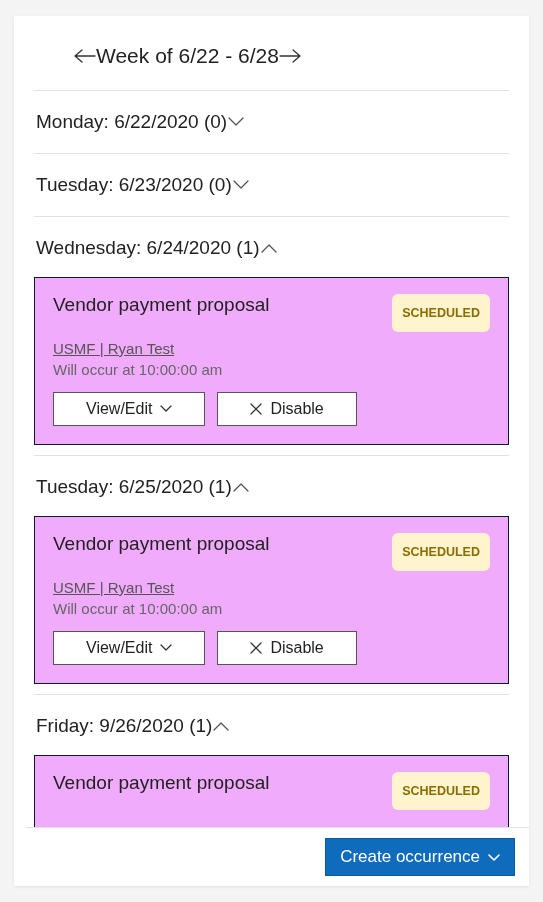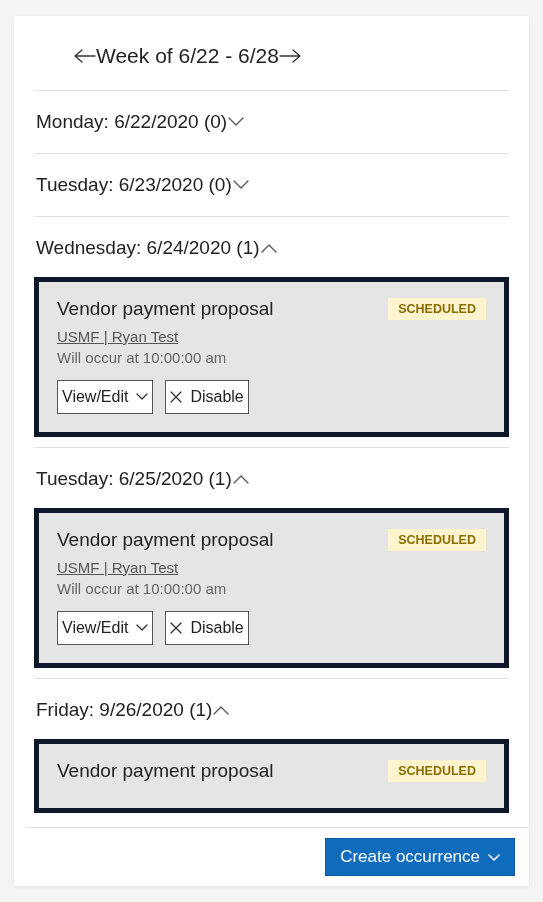--- a/index.html
+++ b/index.html
@@ -73,62 +73,63 @@
   .chevron {
     width: 18px;
     height: 18px;
     display: flex;
     align-items: center;
     justify-content: center;
     color: #555;
   }
 
   .event-card {
-    border: 5px solid #0f172a;
-    background: #e5e5e5;
+    border: 1px solid #0f172a;
+    background: #f0abfc;
     padding: 16px 18px 18px 18px;
     margin-bottom: 10px;
   }
   .event-top {
     display: flex;
     justify-content: space-between;
     align-items: flex-start;
     margin-bottom: 8px;
   }
   .event-title {
     font-size: 19px;
     font-weight: 400;
     color: #222;
   }
   .status-badge {
     background: #fff4ce;
     color: #8a6d00;
     font-size: 12.5px;
     font-weight: 600;
-    padding: 4px 10px;
+    padding: 12px 10px;
+    border-radius: 6px;
   }
   .event-meta {
     font-size: 15px;
     color: #555;
     margin-bottom: 4px;
     text-decoration: underline;
   }
   .event-time {
     font-size: 15px;
     color: #666;
     margin-bottom: 14px;
   }
   .event-actions {
     display: flex;
     gap: 12px;
   }
   .btn {
     border: 1px solid #555;
     background: #fff;
-    padding: 7px 4px;
+    padding: 7px 32px;
     font-size: 16px;
     color: #222;
     cursor: pointer;
     display: inline-flex;
     align-items: center;
     gap: 8px;
     font-family: inherit;
   }
   .btn .chev-down { display:inline-flex; }
   .btn .x-icon { display:inline-flex; }

